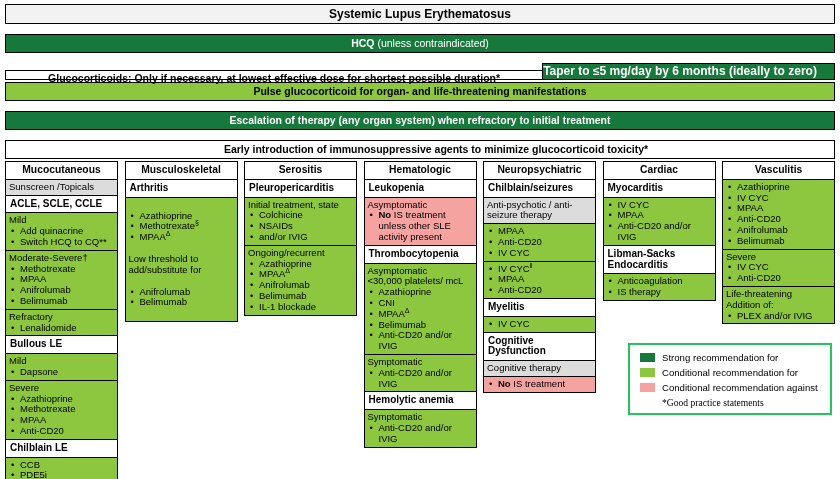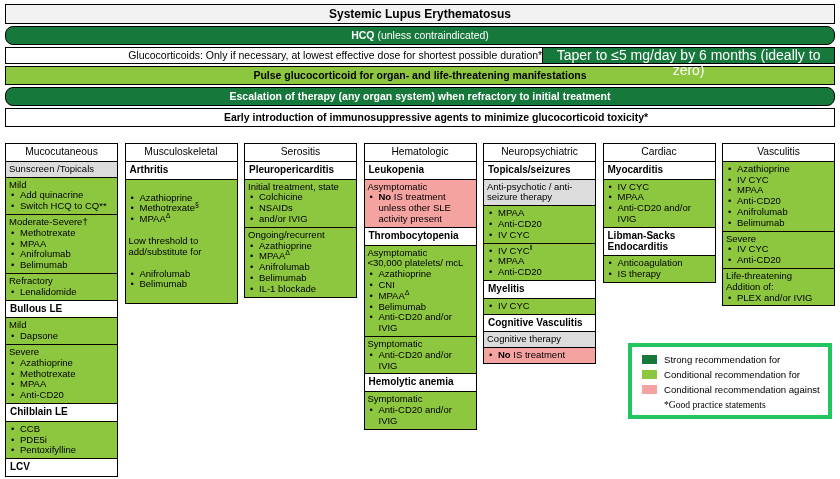--- a/index.html
+++ b/index.html
@@ -6,48 +6,48 @@
     --dark:#17783c; --light:#8dc63f; --pink:#f5a3a1; --gray:#dcdcdc; --titlebg:#f2f2f2;
   }
   html,body{margin:0;padding:0;background:#fff;}
   .canvas{
     width:840px;height:479px;position:relative;background:#fff;
     font-family:"Liberation Sans",sans-serif;color:#000;
     padding:4px 5px;box-sizing:border-box;overflow:hidden;
   }
   
   .row{height:17px;line-height:17px;text-align:center;font-weight:bold;
-    font-size:10.5px;border:1px solid #000;margin-bottom:2px;background:#fff;}
+    font-size:10.5px;border:1px solid #000;margin-bottom:10px;background:#fff;}
   .row.title{background:var(--titlebg);font-size:12px;height:18px;line-height:18px;}
-  .row.dark{background:var(--dark);color:#fff;border-radius:8px;}
+  .row.dark{background:var(--dark);color:#fff;}
   .row.light{background:var(--light);color:#000;}
   .row .norm{font-weight:normal;}
   .split{display:flex;margin-bottom:2px;height:17px;}
   .split .cellL{flex:0 0 64.6%;border:1px solid #000;background:#fff;
-    font-weight:normal;font-size:10.5px;line-height:15px;text-align:right;}
+    font-weight:bold;font-size:10.5px;line-height:15px;text-align:center;margin-top:7px;}
   .split .cellR{flex:1;border:1px solid #000;margin-left:-1px;background:var(--dark);
-    color:#fff;font-weight:normal;font-size:14px;line-height:15px;text-align:center;}
+    color:#fff;font-weight:bold;font-size:12px;line-height:15px;}
   
   .cols{display:flex;justify-content:space-between;align-items:flex-start;margin-top:1px;}
   .col{width:113px;box-sizing:border-box;}
   .sec{border:1px solid #000;margin-top:-1px;padding:2px 3px;font-size:9.5px;
     line-height:10.8px;background:#fff;box-sizing:border-box;}
-  .sec-header{font-weight:normal;text-align:center;font-size:10.3px;padding:3px 2px;}
+  .sec-header{font-weight:bold;text-align:center;font-size:10.3px;padding:3px 2px;}
   .sec-subheader{font-weight:bold;text-align:left;font-size:10px;padding:3px 4px;}
   .sec-gray{background:var(--gray);}
   .sec-green{background:var(--light);}
   .sec-pink{background:var(--pink);}
   .ln{padding:0;}
   .ln.bl{position:relative;padding-left:11px;}
   .ln .dot{position:absolute;left:2px;top:0;}
   .sp{height:11px;}
   sup{font-size:7px;line-height:0;}
   
   .legend{position:absolute;left:628px;top:343px;width:204px;box-sizing:border-box;
-    border:4px solid #22c55e;background:#fff;padding:6px 8px 5px 10px;font-size:9.6px;}
+    border:2px solid #22c55e;background:#fff;padding:6px 8px 5px 10px;font-size:9.6px;}
   .leg-row{display:flex;align-items:center;margin:1px 0 4px 0;}
   .swatch{width:15px;height:9px;margin-right:7px;flex:0 0 15px;}
   .leg-note{margin-left:22px;font-family:Liberation Serif, serif;}
 </style>
 </head>
 <body>
 
 <div class="canvas">
 
   <div class="row title">
@@ -62,28 +62,29 @@
     <div class="cellL">Glucocorticoids: Only if necessary, at lowest effective dose for shortest possible duration*</div>
     <div class="cellR">
       <span>Taper to ≤5 mg/day by 6 months</span><span class="norm"> (ideally to zero)</span>
     </div>
   </div>
 
   <div class="row light">Pulse glucocorticoid for organ- and life-threatening manifestations</div>
 
   <div class="row dark">Escalation of therapy (any organ system) when refractory to initial treatment</div>
 
-  <div class="row" style="margin-bottom:17px;padding-left:32px;">Early introduction of immunosuppressive agents to minimize glucocorticoid toxicity*</div>
+  <div class="row" style="margin-bottom:3px;padding-left:32px;">Early introduction of immunosuppressive agents to minimize glucocorticoid toxicity*</div>
 
   <div class="cols">
       <div class="col">
         <div class="sec sec-header">Mucocutaneous</div>
         <div class="sec sec-gray">
           <div class="ln">Sunscreen /Topicals</div>
         </div>
+        <div class="sec sec-subheader">ACLE, SCLE, CCLE</div>
         <div class="sec sec-green">
           <div class="ln">Mild</div>
           <div class="ln bl"><div class="dot">•</div>Add quinacrine</div>
           <div class="ln bl"><div class="dot">•</div>Switch HCQ to CQ**</div>
         </div>
         <div class="sec sec-green">
           <div class="ln">Moderate-Severe†</div>
           <div class="ln bl"><div class="dot">•</div>Methotrexate</div>
           <div class="ln bl"><div class="dot">•</div>MPAA</div>
           <div class="ln bl"><div class="dot">•</div>Anifrolumab</div>
@@ -169,39 +170,39 @@
           <div class="ln bl"><div class="dot">•</div>Anti-CD20 and/or IVIG</div>
         </div>
         <div class="sec sec-subheader">Hemolytic anemia</div>
         <div class="sec sec-green">
           <div class="ln">Symptomatic</div>
           <div class="ln bl"><div class="dot">•</div>Anti-CD20 and/or IVIG</div>
         </div>
       </div>
       <div class="col">
         <div class="sec sec-header">Neuropsychiatric</div>
-        <div class="sec sec-subheader">Topicals/seizures</div>
+        <div class="sec sec-subheader">Chilblain/seizures</div>
         <div class="sec sec-gray">
           <div class="ln">Anti-psychotic / anti-seizure therapy</div>
         </div>
         <div class="sec sec-green">
           <div class="ln bl"><div class="dot">•</div>MPAA</div>
           <div class="ln bl"><div class="dot">•</div>Anti-CD20</div>
           <div class="ln bl"><div class="dot">•</div>IV CYC</div>
         </div>
         <div class="sec sec-green">
           <div class="ln bl"><div class="dot">•</div>IV CYC<sup>‖</sup></div>
           <div class="ln bl"><div class="dot">•</div>MPAA</div>
           <div class="ln bl"><div class="dot">•</div>Anti-CD20</div>
         </div>
         <div class="sec sec-subheader">Myelitis</div>
         <div class="sec sec-green">
           <div class="ln bl"><div class="dot">•</div>IV CYC</div>
         </div>
-        <div class="sec sec-subheader">Cognitive Vasculitis</div>
+        <div class="sec sec-subheader">Cognitive Dysfunction</div>
         <div class="sec sec-gray">
           <div class="ln">Cognitive therapy</div>
         </div>
         <div class="sec sec-pink">
           <div class="ln bl"><div class="dot">•</div><b>No</b> IS treatment</div>
         </div>
       </div>
       <div class="col">
         <div class="sec sec-header">Cardiac</div>
         <div class="sec sec-subheader">Myocarditis</div>

